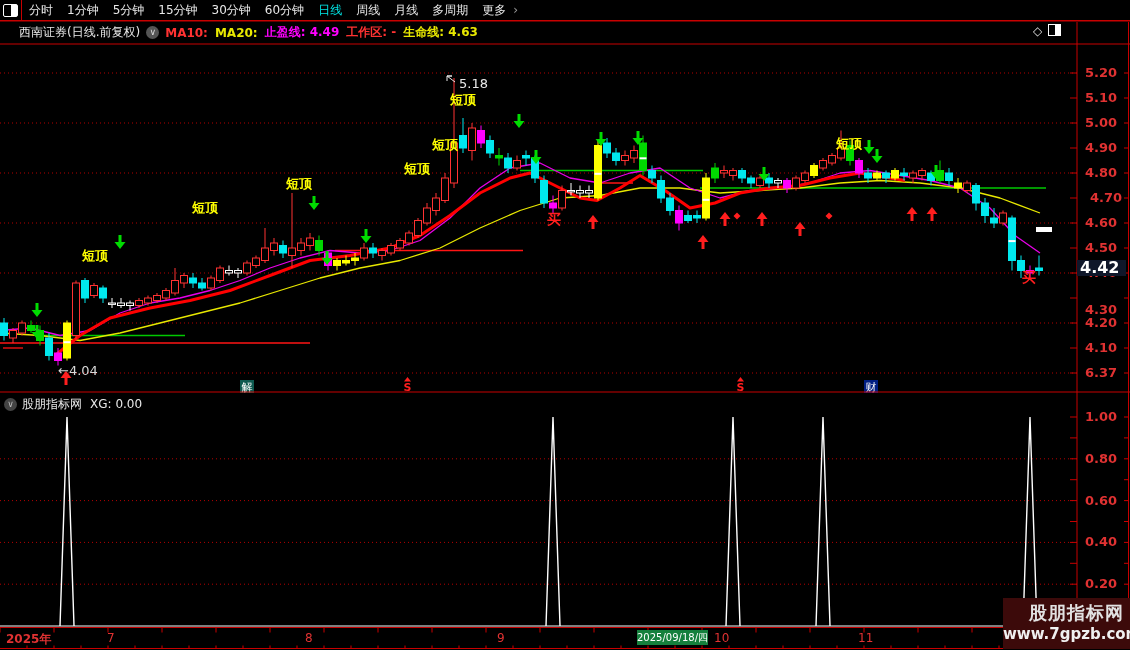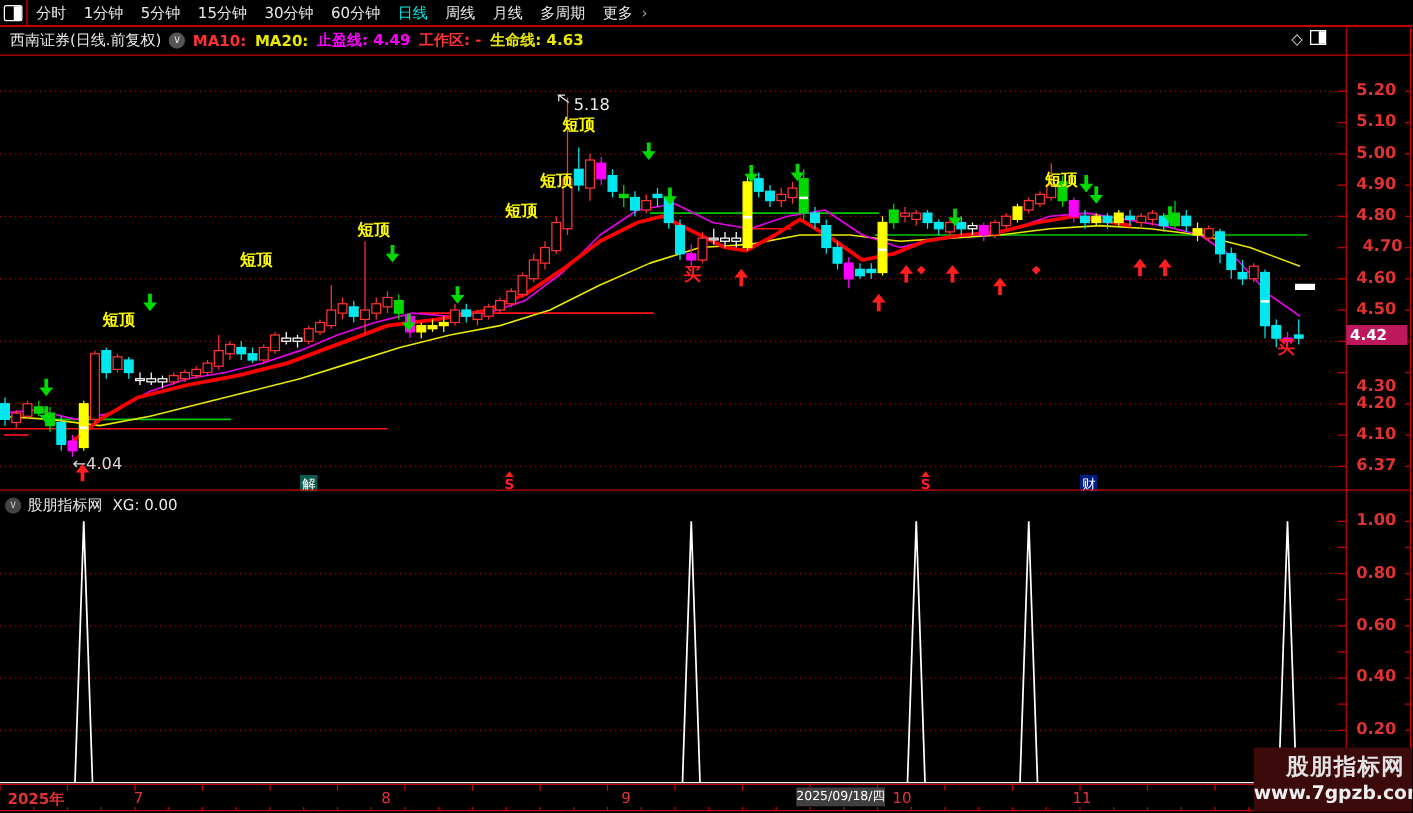--- a/index.html
+++ b/index.html
@@ -14,44 +14,44 @@
   .winicon::after{content:"";position:absolute;right:0;top:0;width:6px;height:11px;background:#fff;}
   .tb-item{padding:0 7px;cursor:default;}
   .tb-item.active{color:#00e8e8;}
   .tb-more-arrow{color:#9a9a9a;padding-right:4px;}
   .tb-right{margin-left:auto;display:flex;height:21px;align-items:center;}
   .tb-right .tb-item{border-left:1px solid #c80000;height:21px;display:flex;align-items:center;padding:0 9px;}
   .tb-right .tb-item:last-child{border-right:1px solid #c80000;}
   
   .titlebar{position:absolute;left:0;top:21px;width:1130px;height:23px;display:flex;align-items:center;
             font-size:12px;color:#e8e8e8;white-space:nowrap;}
-  .stock-label{margin-left:8px;}
+  .stock-label{margin-left:19px;}
   .dd-icon{width:13px;height:13px;border-radius:50%;background:#555;color:#ddd;font-size:9px;line-height:13px;
            text-align:center;margin:0 6px;}
   .legend-item{margin-right:7px;font-weight:bold;}
   .lg-red{color:#ff3232;} .lg-yellow{color:#e8e800;} .lg-magenta{color:#ff00ff;}
   .title-icons{position:absolute;left:1033px;top:3px;color:#ddd;font-size:12px;letter-spacing:6px;}
   .mini-sq{display:inline-block;width:11px;height:10px;border:1px solid #fff;position:relative;vertical-align:-1px;}
   .mini-sq::after{content:"";position:absolute;right:0;top:0;width:5px;height:10px;background:#fff;}
   
   .canvas-wrap{position:absolute;left:0;top:0;width:1130px;height:650px;}
   svg{position:absolute;left:0;top:0;}
   
   .plabel{position:absolute;left:1085px;width:42px;color:#e03232;font-size:13px;font-weight:bold;}
-  .price-box{position:absolute;left:1077px;top:260px;width:49px;height:16px;background:#be185d;color:#fff;
-             font-size:12px;font-weight:bold;line-height:16px;padding-left:3px;box-sizing:border-box;}
+  .price-box{position:absolute;left:1077px;top:260px;width:49px;height:16px;background:#0f172a;color:#fff;
+             font-size:16px;font-weight:bold;line-height:16px;padding-left:3px;box-sizing:border-box;}
   
   .sub-header{position:absolute;left:0;top:396px;height:16px;display:flex;align-items:center;color:#e8e8e8;font-size:12px;}
   .sub-dd{width:13px;height:13px;border-radius:50%;background:#444;color:#bbb;font-size:9px;line-height:13px;
           text-align:center;margin:0 5px 0 4px;}
   .sub-name{margin-right:8px;}
   
   .taxis-label{position:absolute;top:631px;color:#e03232;font-size:12px;}
   .t-year{left:6px;font-weight:bold;}
-  .t-highlight{position:absolute;left:637px;top:630px;width:71px;height:15px;background:#404040;color:#fff;
+  .t-highlight{position:absolute;left:637px;top:630px;width:71px;height:15px;background:#15803d;color:#fff;
                font-size:10px;line-height:15px;text-align:center;}
   
   .watermark{position:absolute;right:0;bottom:1px;width:127px;height:51px;background:#3c0a0a;
              color:#e2e2e2;text-align:right;padding:3px 6px 0 0;box-sizing:border-box;}
   .wm1{font-size:18px;font-weight:bold;letter-spacing:1px;}
   .wm2{font-size:15px;font-weight:bold;color:#f0f0f0;}
 </style>
 </head>
 <body>
 

